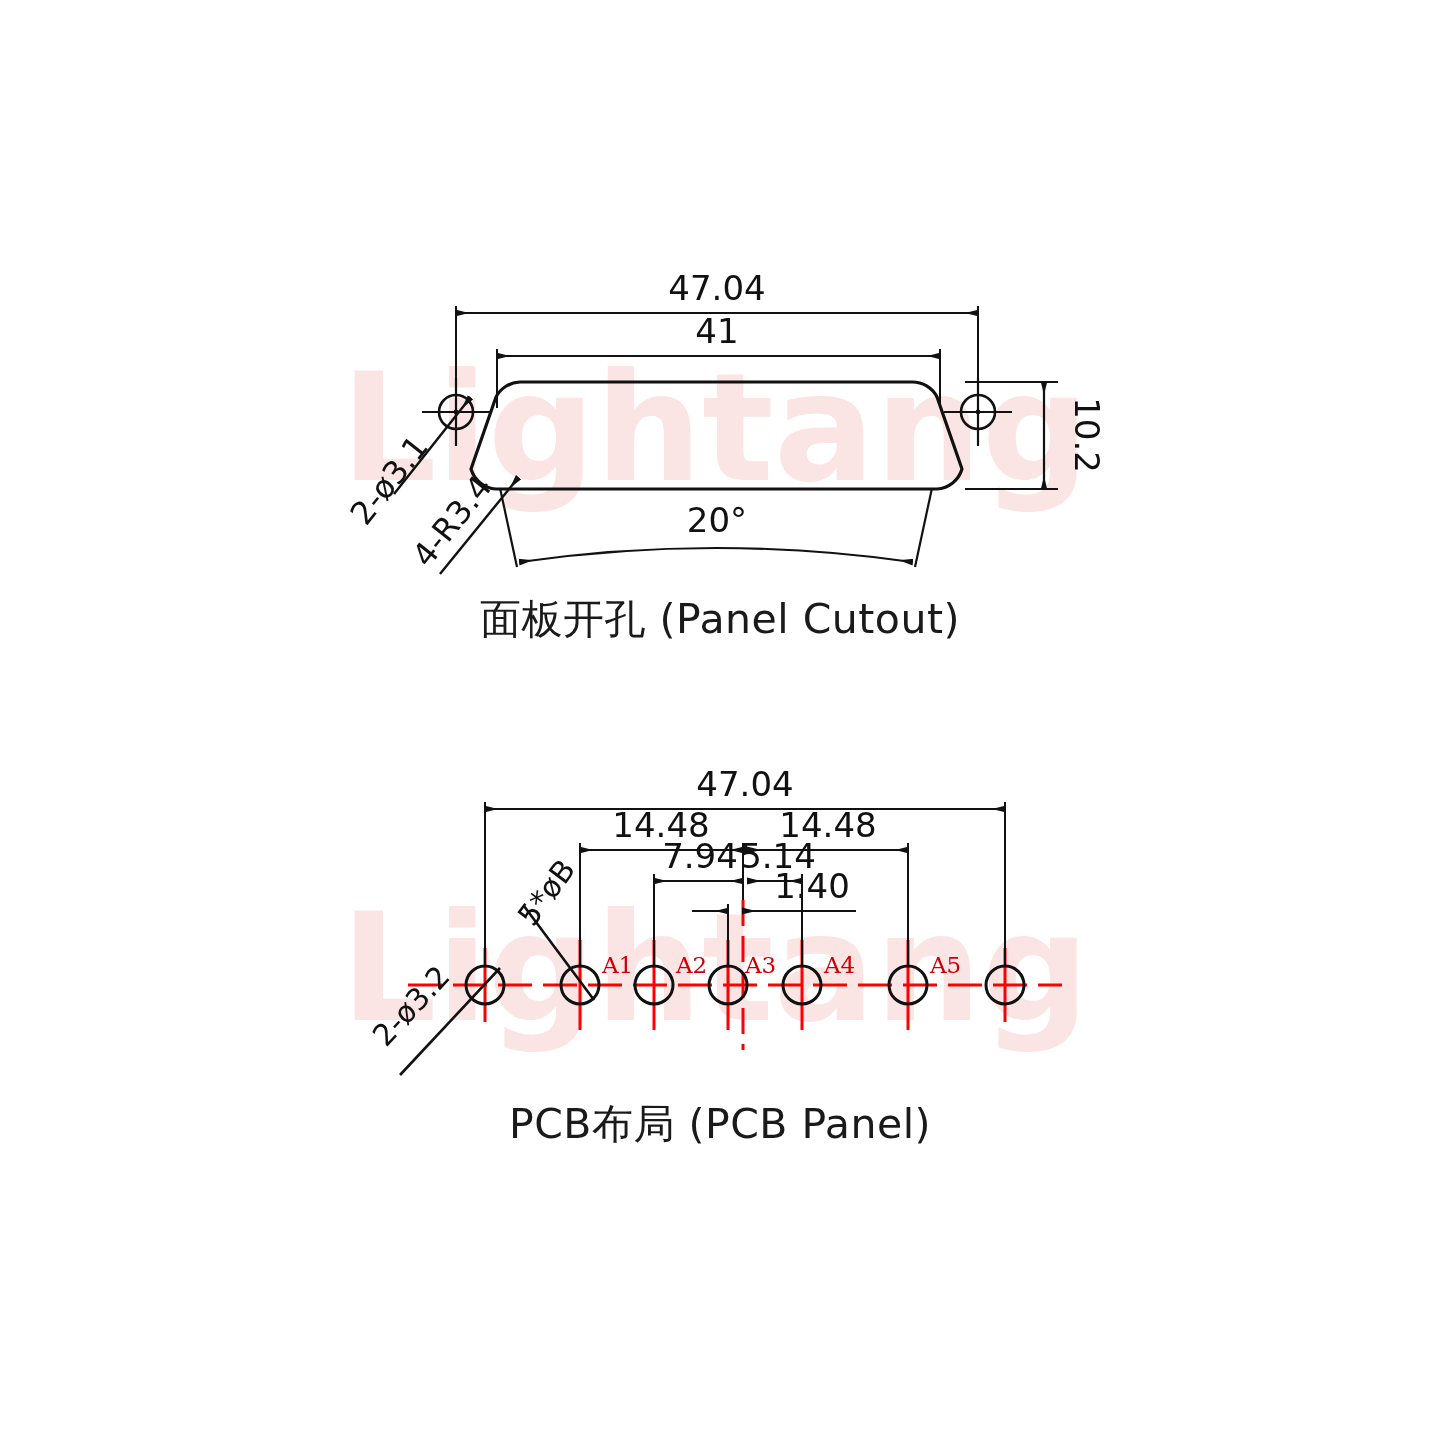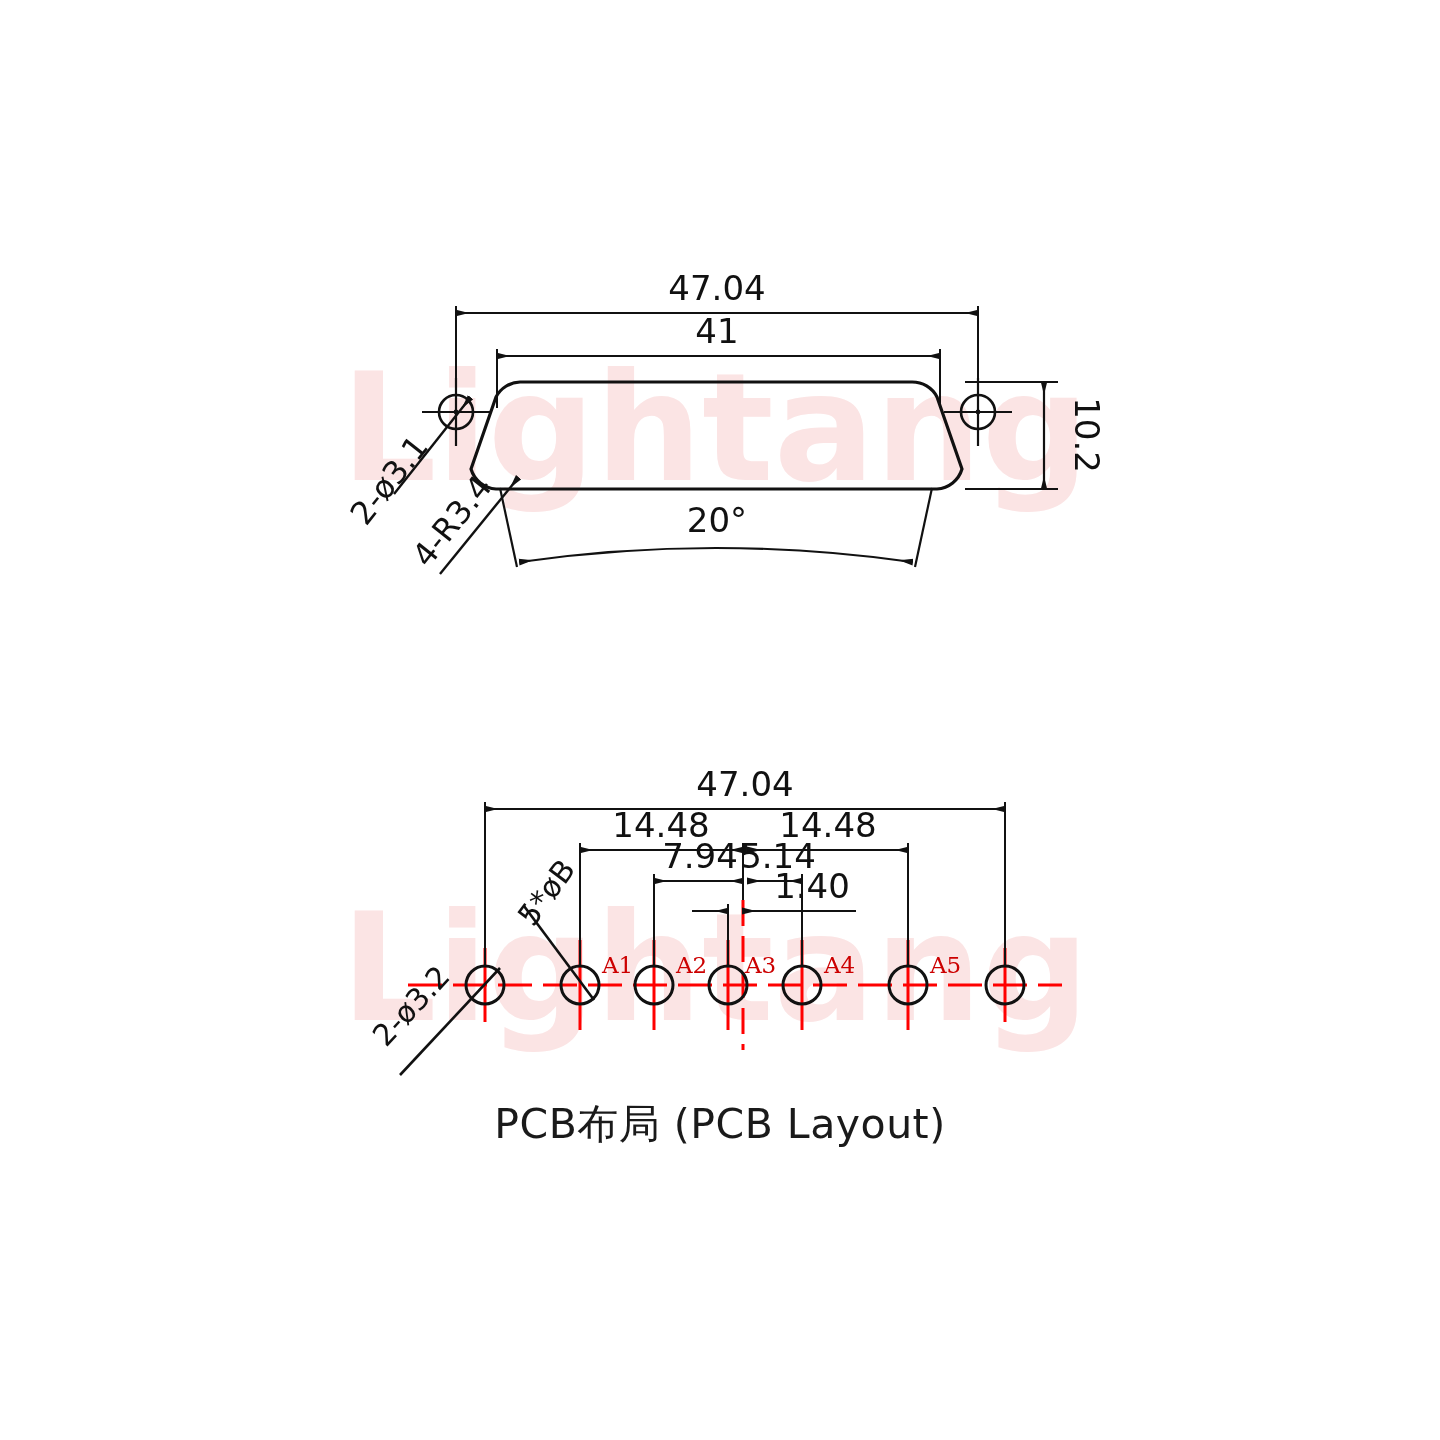--- a/index.html
+++ b/index.html
@@ -197,16 +197,17 @@
         <text x="0" y="0" font-size="30" fill="#111111" font-family="DejaVu Sans, Liberation Sans, sans-serif" transform="translate(533,928) rotate(-53.3)">5*øB</text>
       </g>
 
       <g>
         <line x1="500" y1="968" x2="400" y2="1075" stroke="#111111" stroke-width="2.6"></line>
         <text x="0" y="0" font-size="30" fill="#111111" font-family="DejaVu Sans, Liberation Sans, sans-serif" transform="translate(386,1048) rotate(-47)">2-ø3.2</text>
       </g>
     </g>
   </svg>
 
-
-  <div class="cap" id="caption-pcb">PCB布局 (PCB Layout)</div>
+  <div class="cap" id="caption-panel">面板开孔 (Panel Cutout)</div>
+
+  <div class="cap" id="caption-pcb">PCB布局 (PCB Panel)</div>
 
 </div>
 
 </body></html>

